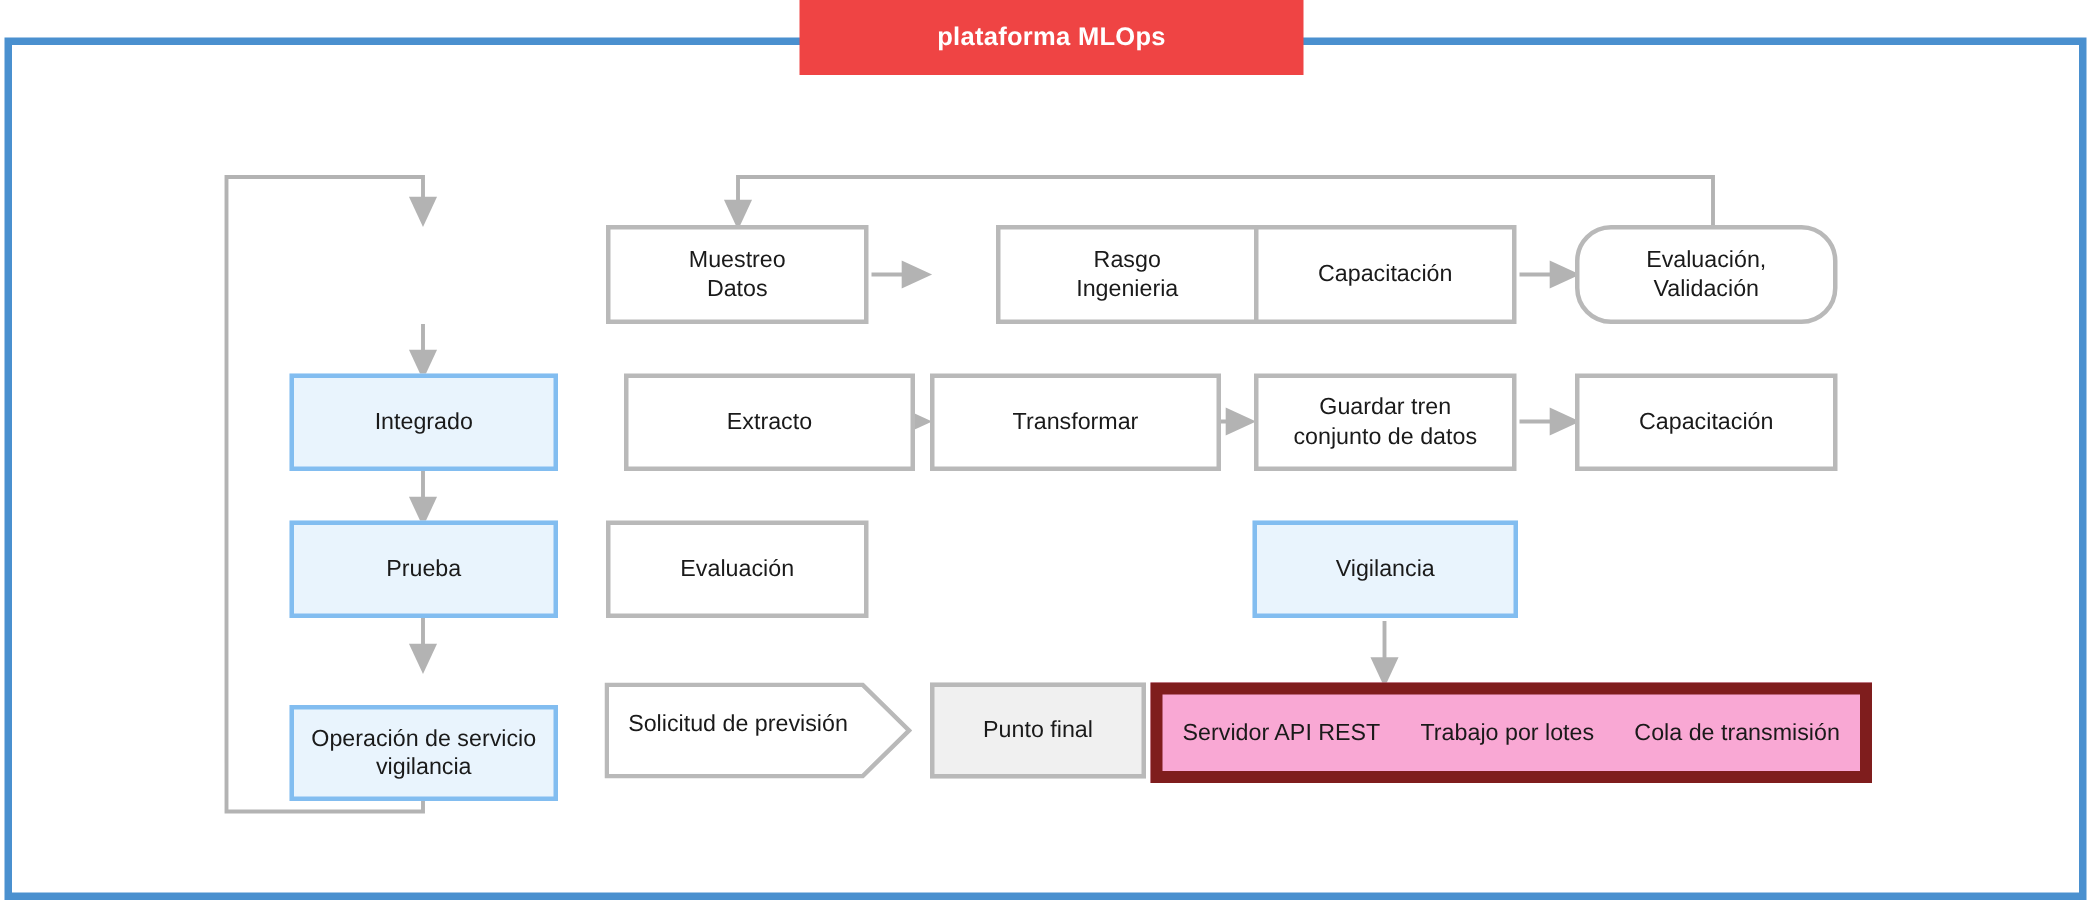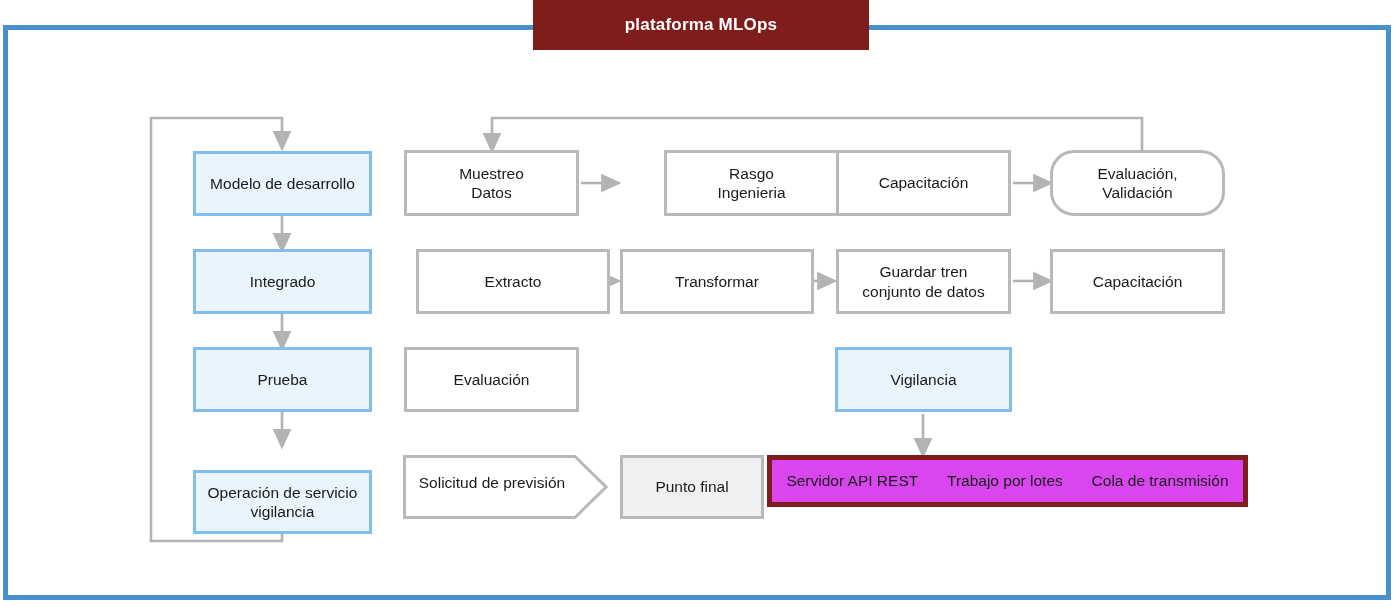--- a/index.html
+++ b/index.html
@@ -29,21 +29,21 @@
     box-sizing: border-box;
     background: #ffffff;
   }
   
   #title-tab {
     position: absolute;
     left: 533px;
     top: 0px;
     width: 336px;
     height: 50px;
-    background: #7f1d1d;
+    background: #ef4444;
     color: #ffffff;
     display: flex;
     align-items: center;
     justify-content: center;
     font-size: 17px;
     font-weight: bold;
     letter-spacing: 0.2px;
     z-index: 5;
   }
   
@@ -106,23 +106,23 @@
     font-size: 15.5px;
     color: #1a1a1a;
     text-align: center;
   }
   
   #serve-strip {
     position: absolute;
     left: 767px;
     top: 455px;
     width: 481px;
-    height: 52px;
-    border: 5px solid #7f1d1d;
-    background: #d946ef;
+    height: 67px;
+    border: 8px solid #7f1d1d;
+    background: #f9a8d4;
     box-sizing: border-box;
     display: flex;
     align-items: center;
     justify-content: space-around;
     z-index: 3;
   }
   #serve-strip .serve-item {
     font-size: 15.5px;
     color: #1a1a1a;
     text-align: center;
@@ -163,23 +163,20 @@
       <path d="M923,414 L923,448" marker-end="url(#ah)"></path>
     </g>
   </svg>
 
   <div id="frame"></div>
 
   <div id="title-tab">
     <span>plataforma MLOps</span>
   </div>
 
-  <div class="node blue" style="left:193px; top:151px; width:179px; height:65px;">
-    <span class="lbl">Modelo de desarrollo</span>
-  </div>
 
   <div class="node blue" style="left:193px; top:249px; width:179px; height:65px;">
     <span class="lbl">Integrado</span>
   </div>
 
   <div class="node blue" style="left:193px; top:347px; width:179px; height:65px;">
     <span class="lbl">Prueba</span>
   </div>
 
   <div class="node blue" style="left:193px; top:470px; width:179px; height:64px;">

